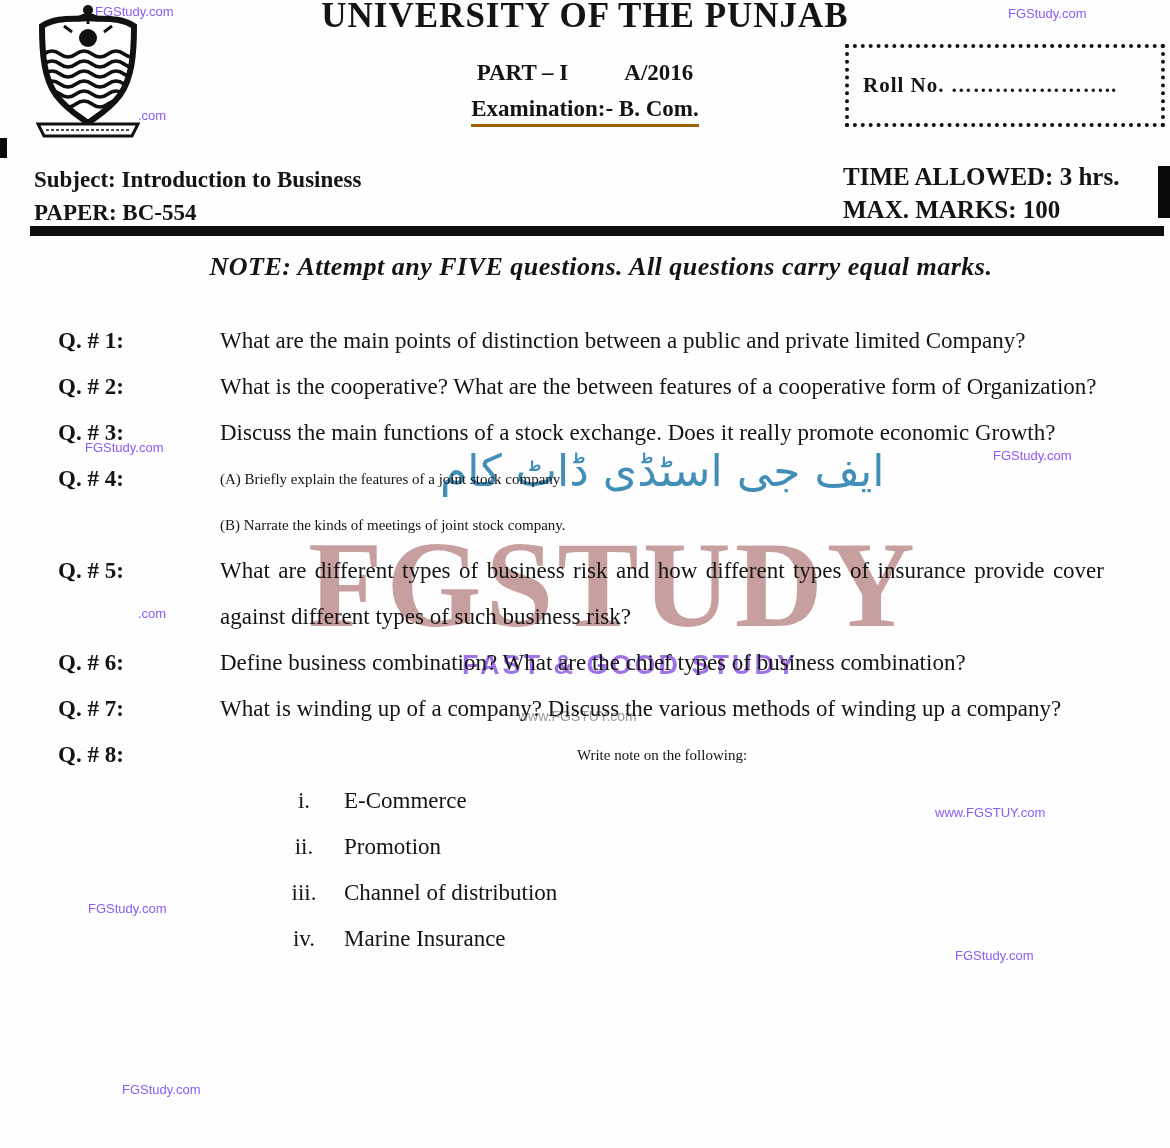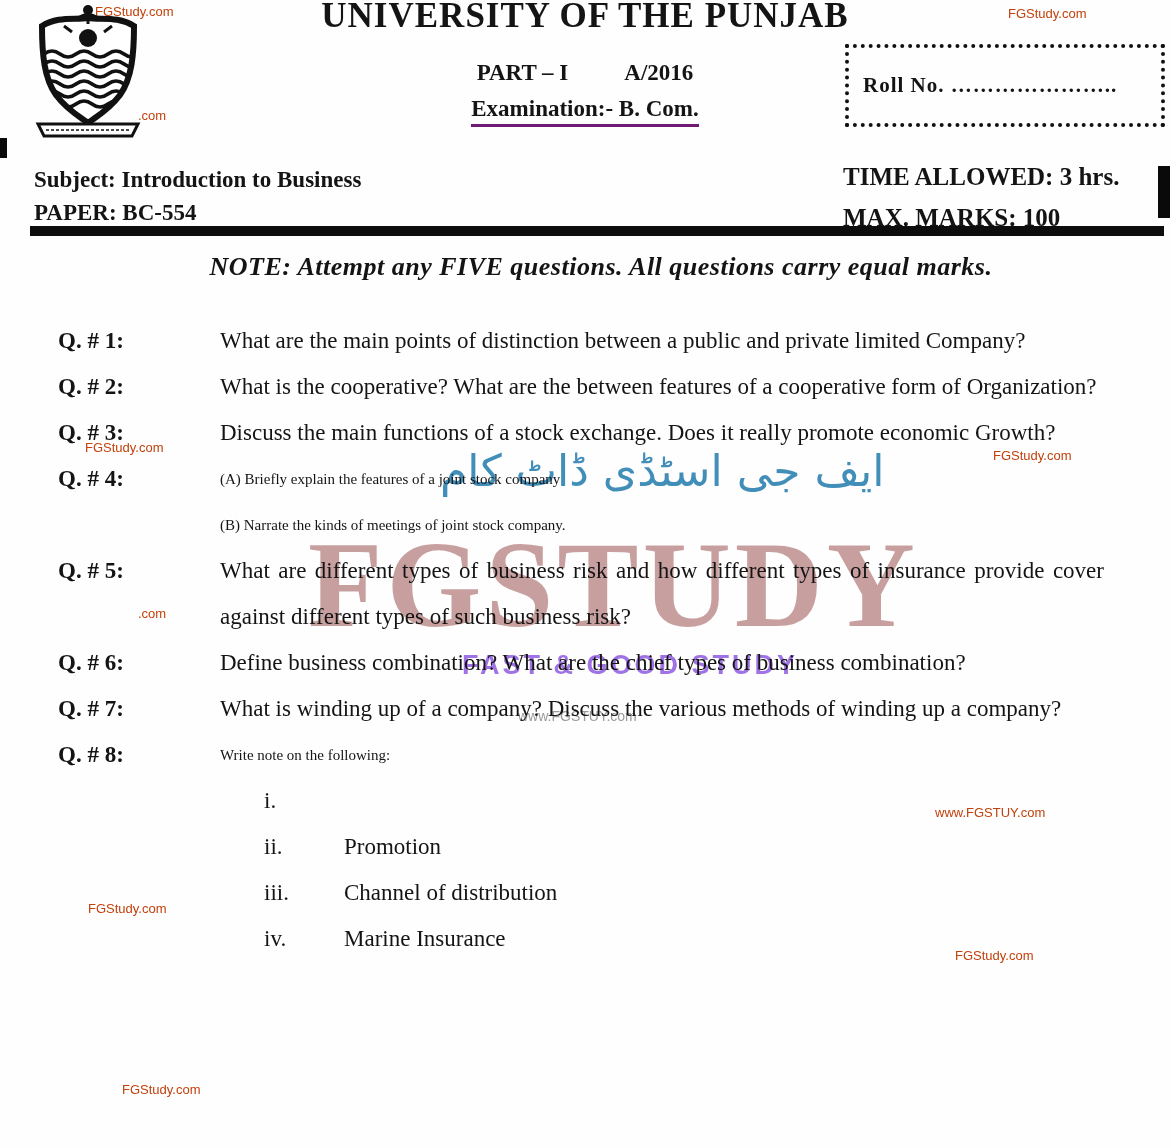--- a/index.html
+++ b/index.html
@@ -9,52 +9,52 @@
     width:1170px; height:1148px;
     background:#fefefe;
     font-family:"Liberation Serif", serif;
     color:#141414;
     overflow:hidden;
   }
   .wm {
     position:absolute;
     font-family:"Liberation Sans", sans-serif;
     font-size:13px;
-    color:#c2410c;
+    color:#8b5cf6;
     white-space:nowrap;
   }
 
   
   .logo { position:absolute; left:28px; top:2px; width:120px; height:138px; }
   .title {
     position:absolute; left:0; right:0; top:-4px;
     text-align:center; font-size:35px; font-weight:bold; letter-spacing:1px;
   }
   .part-line {
     position:absolute; left:0; right:0; top:60px;
     text-align:center; font-size:23px; font-weight:bold;
   }
   .part-line .gap { display:inline-block; width:56px; }
   .exam-line {
     position:absolute; left:0; right:0; top:96px; text-align:center;
   }
   .exam-line span {
     display:inline-block; font-size:23px; font-weight:bold;
-    border-bottom:3px solid #701a75; padding-bottom:2px;
+    border-bottom:3px solid #a16207; padding-bottom:2px;
   }
   .rollno-box {
     position:absolute; left:845px; top:44px; width:320px; height:83px;
     border:4px dotted #111;
     display:flex; align-items:center; padding-left:14px;
     font-size:21px; font-weight:bold; letter-spacing:1px;
   }
   .subject-line { position:absolute; left:34px; top:167px; font-size:23px; font-weight:bold; }
   .paper-line   { position:absolute; left:34px; top:200px; font-size:23px; font-weight:bold; }
   .time-line    { position:absolute; left:843px; top:163px; font-size:25px; font-weight:bold; }
-  .marks-line   { position:absolute; left:843px; top:204px; font-size:25px; font-weight:bold; }
+  .marks-line   { position:absolute; left:843px; top:196px; font-size:25px; font-weight:bold; }
   .edge-bar-right { position:absolute; right:0; top:166px; width:12px; height:52px; background:#0a0a0a; }
   .edge-mark-left { position:absolute; left:0; top:138px; width:7px; height:20px; background:#0a0a0a; }
   .rule {
     position:absolute; left:30px; right:6px; top:226px; height:3px;
     border-top:5px solid #0d0d0d; border-bottom:5px solid #0d0d0d;
   }
   .note-line {
     position:absolute; left:0; right:0; top:252px; text-align:center;
     font-size:26px; font-weight:bold; font-style:italic; letter-spacing:0.5px;margin-left:32px;
   }
@@ -199,24 +199,25 @@
       <div class="q-text">Define business combination? What are the chief types of business combination?</div>
     </div>
 
     <div class="q">
       <div class="q-label">Q. # 7:</div>
       <div class="q-text">What is winding up of a company? Discuss the various methods of winding up a company?</div>
     </div>
 
     <div class="q">
       <div class="q-label">Q. # 8:</div>
-      <div class="q-text" style="text-align:left;">
+      <div class="q-text" style="text-align:center;">
         <div class="q-part">Write note on the following:</div>
         <div class="sub">
           <div class="sub-num">i.</div>
+          <div class="sub-text">E-Commerce</div>
         </div>
         <div class="sub">
           <div class="sub-num">ii.</div>
           <div class="sub-text">Promotion</div>
         </div>
         <div class="sub">
           <div class="sub-num">iii.</div>
           <div class="sub-text">Channel of distribution</div>
         </div>
         <div class="sub">

